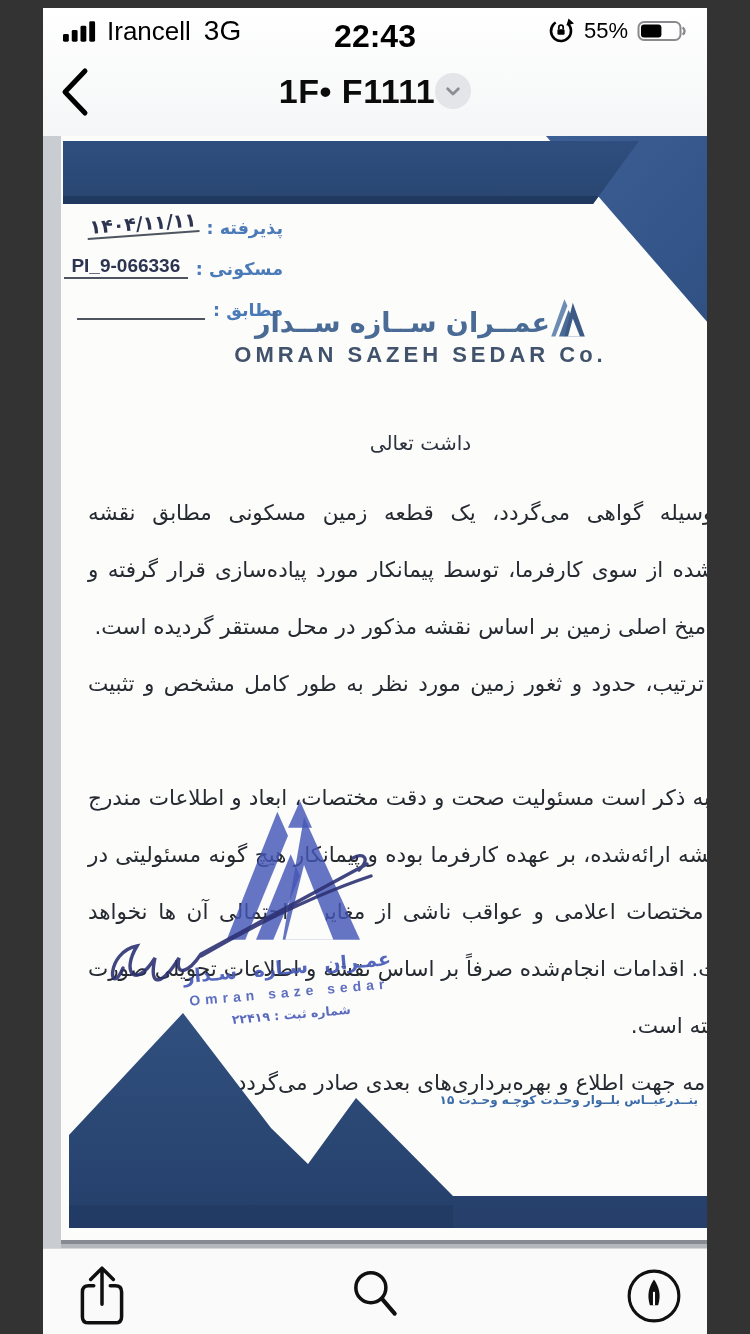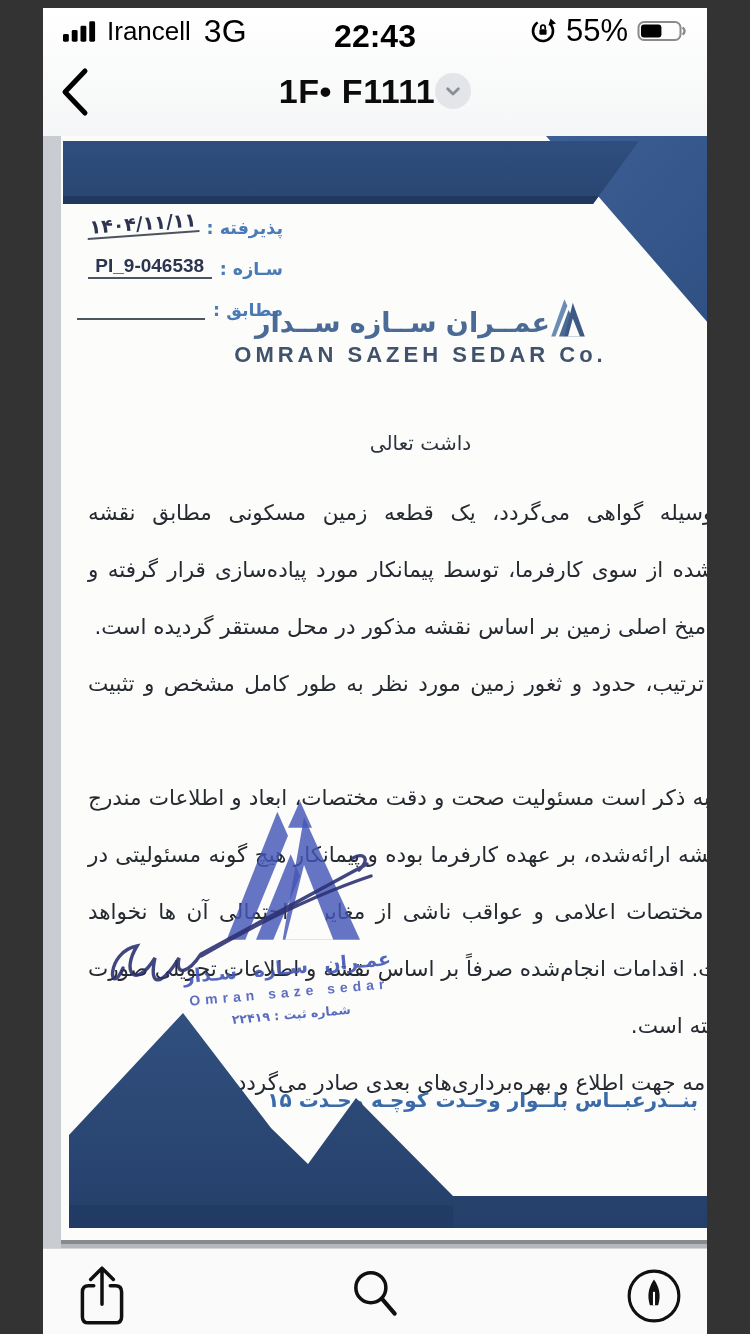--- a/index.html
+++ b/index.html
@@ -14,24 +14,24 @@
   }
   *{box-sizing:border-box;margin:0;padding:0}
   body{font-family:"Liberation Sans",sans-serif;background:#333}
   .screen{position:relative;width:664px;height:1334px;margin:8px auto;background:var(--viewer-bg);overflow:hidden}
 
   
   .top-chrome{position:absolute;top:0;left:0;right:0;height:128px;background:linear-gradient(#ffffff,#f5f6f7);z-index:5}
   .status-row{position:absolute;top:6px;left:0;right:0;height:34px;display:flex;align-items:center;padding:0 20px}
   .sb-left{display:flex;align-items:center;gap:9px}
   .sb-carrier{font-size:26px;color:#000}
-  .sb-net{font-size:32px;color:#000;margin-left:4px}
+  .sb-net{font-size:28px;color:#000;margin-left:4px}
   .sb-time{position:absolute;left:50%;transform:translateX(-50%);top:4px;font-size:32px;font-weight:700;color:#000}
   .sb-right{margin-left:auto;display:flex;align-items:center;gap:9px}
-  .sb-batt-pct{font-size:31px;color:#000}
+  .sb-batt-pct{font-size:22px;color:#000}
   .nav-row{position:absolute;top:54px;left:0;right:0;height:58px;display:flex;justify-content:center;align-items:center;gap:0}
   .nav-title{font-size:34px;font-weight:700;color:#0b0b0c;letter-spacing:.5px}
   .nav-drop{width:36px;height:36px;border-radius:50%;background:#e3e5e8;display:flex;align-items:center;justify-content:center;border:none;cursor:pointer}
   .back-btn{position:absolute;left:16px;top:56px;width:52px;height:56px;background:none;border:none;cursor:pointer;display:flex;align-items:center}
 
   
   .doc-page{position:absolute;left:18px;top:128px;width:719px;height:1104px;background:var(--page);overflow:hidden;box-shadow:0 4px 0 rgba(80,85,92,.45),0 8px 0 rgba(120,124,130,.25)}
   .hdr-decor,.ftr-decor{position:absolute;left:0;pointer-events:none}
   .hdr-decor{top:0}
   .ftr-decor{bottom:0}
@@ -60,21 +60,21 @@
   .stamp-sign{position:absolute;left:-8px;top:40px}
   .stamp-text{position:absolute;left:0;right:0;top:168px;text-align:center;transform:rotate(-5deg);font-family:"DejaVu Sans",sans-serif;color:var(--stamp-blue)}
   .stamp-fa{font-size:19px;font-weight:700;letter-spacing:2px;word-spacing:10px;opacity:.9}
   .stamp-en{font-size:14px;font-weight:700;letter-spacing:5px;opacity:.85;margin-top:6px;font-family:"Liberation Sans",sans-serif}
   .stamp-reg{font-size:12.5px;font-weight:700;margin-top:7px;opacity:.88}
 
   
   .contact{position:absolute;right:46px;top:950px;direction:rtl;font-family:"DejaVu Sans",sans-serif}
   .contact-row{display:flex;align-items:center;gap:9px;justify-content:flex-start;margin-bottom:9px}
   .contact-badge{width:27px;height:27px;border-radius:6px;background:var(--contact-blue);display:flex;align-items:center;justify-content:center;flex:none}
-  .contact-txt{color:var(--contact-blue);font-size:20px;font-weight:700;letter-spacing:.3px;white-space:nowrap}
+  .contact-txt{color:var(--contact-blue);font-size:12px;font-weight:700;letter-spacing:.3px;white-space:nowrap}
   .ltr{direction:ltr;unicode-bidi:isolate}
 
   
   .toolbar{position:absolute;left:0;right:0;bottom:0;height:94px;background:#fafafb;border-top:1px solid rgba(0,0,0,.14);display:flex;align-items:center;z-index:5}
   .tb-btn{background:none;border:none;cursor:pointer;display:flex;align-items:center;justify-content:center}
   .tb-share{position:absolute;left:30px}
   .tb-search{position:absolute;left:50%;transform:translateX(-50%)}
   .tb-markup{position:absolute;right:24px}
 </style>
 </head>
@@ -144,22 +144,22 @@
       <polygon points="2,5 578,5 532,68 2,68" fill="url(#bandG)"></polygon>
       <polygon points="2,60 538,60 532,68 2,68" fill="#1d3459" opacity=".75"></polygon>
     </svg>
 
     <div class="fields">
       <div class="field-row">
         <span class="field-label">پذیرفته :</span>
         <span class="field-line w-date">۱۴۰۴/۱۱/۱۱</span>
       </div>
       <div class="field-row">
-        <span class="field-label">سـازه :</span>
-        <span class="field-line w-num">PI_9-046538</span>
+        <span class="field-label">مسکونی :</span>
+        <span class="field-line w-num">PI_9-066336</span>
       </div>
       <div class="field-row">
         <span class="field-label">مطابق :</span>
         <span class="field-line w-att"></span>
       </div>
     </div>
 
     <div class="company">
       <div class="company-row">
         <svg width="36" height="44" viewBox="0 0 60 72">

